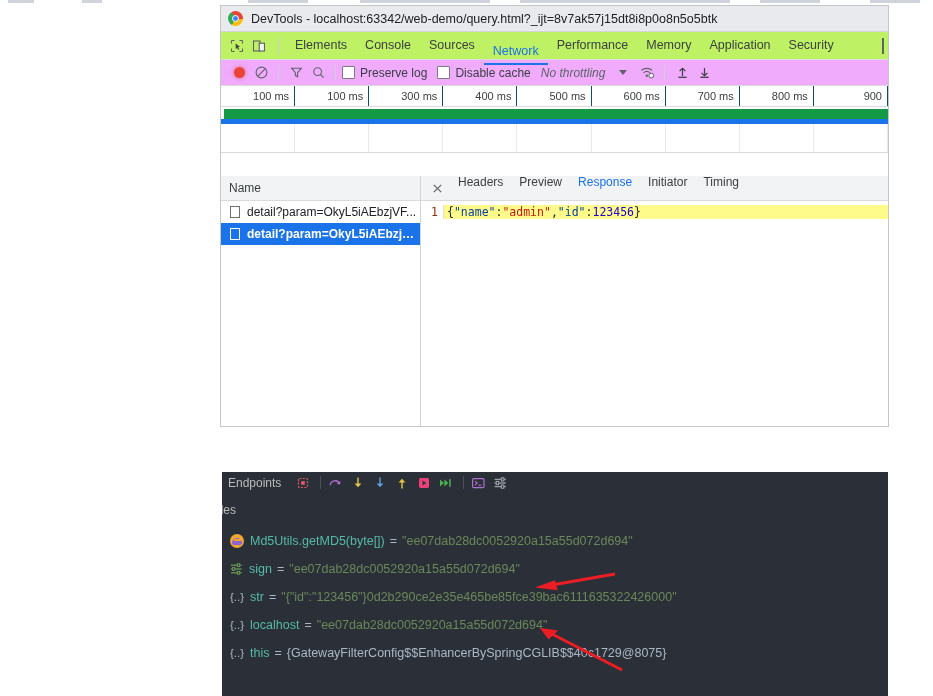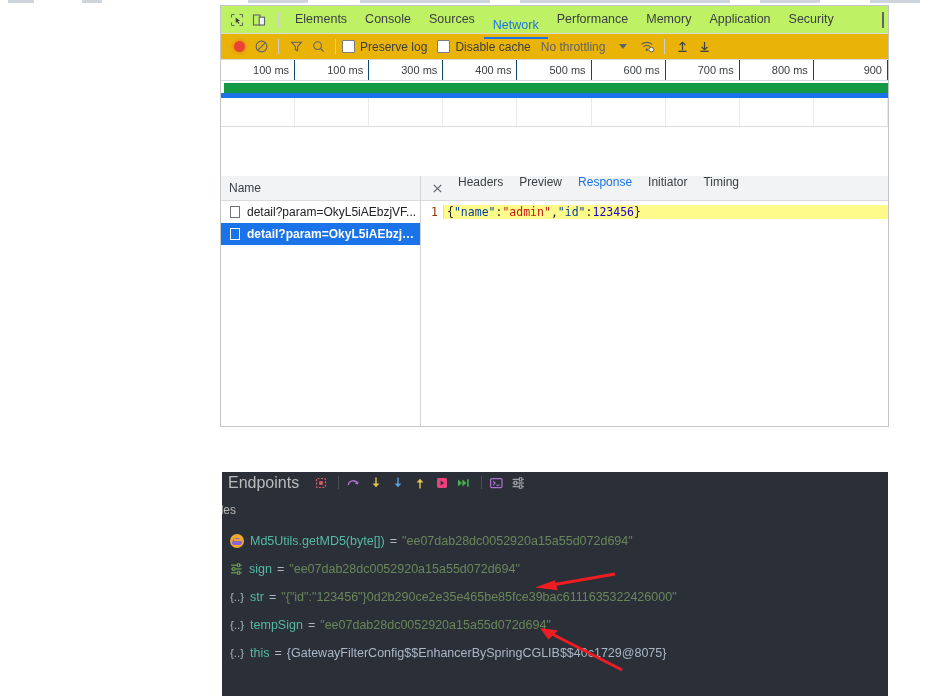--- a/index.html
+++ b/index.html
@@ -44,21 +44,21 @@
   .dt-tab{
     padding:0 9px;height:27px;line-height:27px;font-size:12.5px;color:#3c4043;white-space:nowrap;cursor:default;
     border-bottom:2px solid transparent;box-sizing:border-box;
   }
   .dt-tab.active{color:#1a73e8;border-bottom:2px solid #1a73e8;margin-top:12px;}
   #tab-overflow{position:absolute;right:0;top:0;height:27px;width:10px;}
   #tab-overflow i{display:block;width:2px;height:16px;background:#5f6368;margin:6px auto 0;}
 
   
   #network-toolbar{
-    height:26px;background:#eab308;border-bottom:1px solid #d8dadc;
+    height:26px;background:#f0abfc;border-bottom:1px solid #d8dadc;
     display:flex;align-items:center;padding-left:7px;box-sizing:border-box;font-size:12px;color:#3c4043;
   }
   .rec-dot{width:11px;height:11px;border-radius:50%;background:#ea4335;box-shadow:0 0 3px 1.5px rgba(234,67,53,.30);}
   .icon-btn{width:22px;height:22px;display:flex;align-items:center;justify-content:center;flex:none;}
   .chk{width:11px;height:11px;border:1px solid #7a7d80;background:#fff;display:inline-block;flex:none;border-radius:1px;}
   .chk-label{margin-left:5px;margin-right:10px;white-space:nowrap;}
   .ntb-sep{width:1px;height:15px;background:#cdd0d3;margin:0 6px;}
   .caret-dn{width:0;height:0;border-left:4px solid transparent;border-right:4px solid transparent;border-top:5px solid #5f6368;}
 
   
@@ -105,21 +105,21 @@
   .j-str{color:#c41a16;}
   .j-num{color:#1c00cf;}
 
   
   #debugger-window{
     position:absolute;left:222px;top:472px;width:666px;height:224px;
     background:#2b3038;box-sizing:border-box;overflow:hidden;
     font-family:"Liberation Sans", sans-serif;
   }
   #dbg-toolbar{height:21px;display:flex;align-items:center;padding-left:6px;box-sizing:border-box;}
-  #dbg-label{font-size:16px;color:#bbbbbb;margin-right:12px;white-space:nowrap;}
+  #dbg-label{font-size:12px;color:#bbbbbb;margin-right:12px;white-space:nowrap;}
   .dbg-ico{width:19px;height:18px;display:flex;align-items:center;justify-content:center;flex:none;margin-right:3px;}
   .dbg-sep{width:1px;height:13px;background:#4a4f57;margin:0 5px;}
   #dbg-panelhdr{height:34px;position:relative;}
   #dbg-vars-word{position:absolute;left:-8px;top:10px;font-size:12px;color:#bbbbbb;white-space:nowrap;}
   #dbg-vars{padding-left:8px;font-size:12.5px;}
   .var-row{height:28px;display:flex;align-items:center;white-space:nowrap;}
   .v-name{color:#55b9a6;margin-right:5px;}
   .v-eq{color:#a9b7c6;margin-right:5px;}
   .v-val{color:#6a8759;}
   .v-obj{color:#a9b7c6;}
@@ -145,20 +145,24 @@
   <span style="left:82px;width:20px;"></span>
   <span style="left:248px;width:60px;"></span>
   <span style="left:360px;width:130px;"></span>
   <span style="left:520px;width:210px;"></span>
   <span style="left:760px;width:60px;"></span>
   <span style="left:870px;width:50px;"></span>
 </div>
 
 <div id="devtools-window">
 
+  <div id="devtools-titlebar">
+    <span class="chrome-logo"></span>
+    <span id="devtools-title-text">DevTools - localhost:63342/web-demo/query.html?_ijt=8v7ak57j15dt8i8p0o8n5o5btk</span>
+  </div>
 
   <div id="devtools-tabbar">
     <span class="tb-icon">
       <svg width="14" height="14" viewBox="0 0 14 14">
         <path d="M1.5 1.5h3M1.5 1.5v3M12.5 1.5h-3M12.5 1.5v3M1.5 12.5h3M1.5 12.5v-3M12.5 12.5h-3M12.5 12.5v-3" stroke="#5f6368" stroke-width="1.1" fill="none"></path>
         <path d="M5.6 4.4l4.4 3.3-1.9.5 1.2 2.1-1 .6-1.2-2.1-1.3 1.4z" fill="#3c4043"></path>
       </svg>
     </span>
     <span class="tb-icon">
       <svg width="14" height="14" viewBox="0 0 14 14">
@@ -200,21 +204,21 @@
       <svg width="13" height="13" viewBox="0 0 13 13">
         <circle cx="5.6" cy="5.6" r="3.9" stroke="#5f6368" stroke-width="1.1" fill="none"></circle>
         <line x1="8.5" y1="8.5" x2="11.6" y2="11.6" stroke="#5f6368" stroke-width="1.1"></line>
       </svg>
     </span>
     <span class="ntb-sep"></span>
     <span class="chk"></span>
     <span class="chk-label">Preserve log</span>
     <span class="chk"></span>
     <span class="chk-label">Disable cache</span>
-    <span style="color:#5f6368;white-space:nowrap;">No throttling</span>
+    <span style="color:#5f6368;white-space:nowrap;font-style:italic;">No throttling</span>
     <span style="width:14px;"></span>
     <span class="caret-dn"></span>
     <span style="width:9px;"></span>
     <span class="icon-btn">
       <svg width="15" height="13" viewBox="0 0 15 13">
         <path d="M1.3 4.4a8.4 8.4 0 0 1 11 0" stroke="#5f6368" stroke-width="1.1" fill="none"></path>
         <path d="M3.4 6.8a5.2 5.2 0 0 1 6.8 0" stroke="#5f6368" stroke-width="1.1" fill="none"></path>
         <circle cx="6.8" cy="9.7" r="1.2" fill="#5f6368"></circle>
         <circle cx="11.3" cy="9.6" r="2.4" stroke="#5f6368" stroke-width="1" fill="#f1f3f4"></circle>
       </svg>
@@ -400,21 +404,21 @@
 
     <div class="var-row">
       <span class="v-struct">{..}</span>
       <span class="v-name">str</span>
       <span class="v-eq">=</span>
       <span class="v-val">"{"id":"123456"}0d2b290ce2e35e465be85fce39bac6111635322426000"</span>
     </div>
 
     <div class="var-row">
       <span class="v-struct">{..}</span>
-      <span class="v-name">tempSign</span>
+      <span class="v-name">localhost</span>
       <span class="v-eq">=</span>
       <span class="v-val">"ee07dab28dc0052920a15a55d072d694"</span>
     </div>
 
     <div class="var-row">
       <span class="v-struct">{..}</span>
       <span class="v-name">this</span>
       <span class="v-eq">=</span>
       <span class="v-obj">{GatewayFilterConfig$$EnhancerBySpringCGLIB$$40c1729@8075}</span>
     </div>

